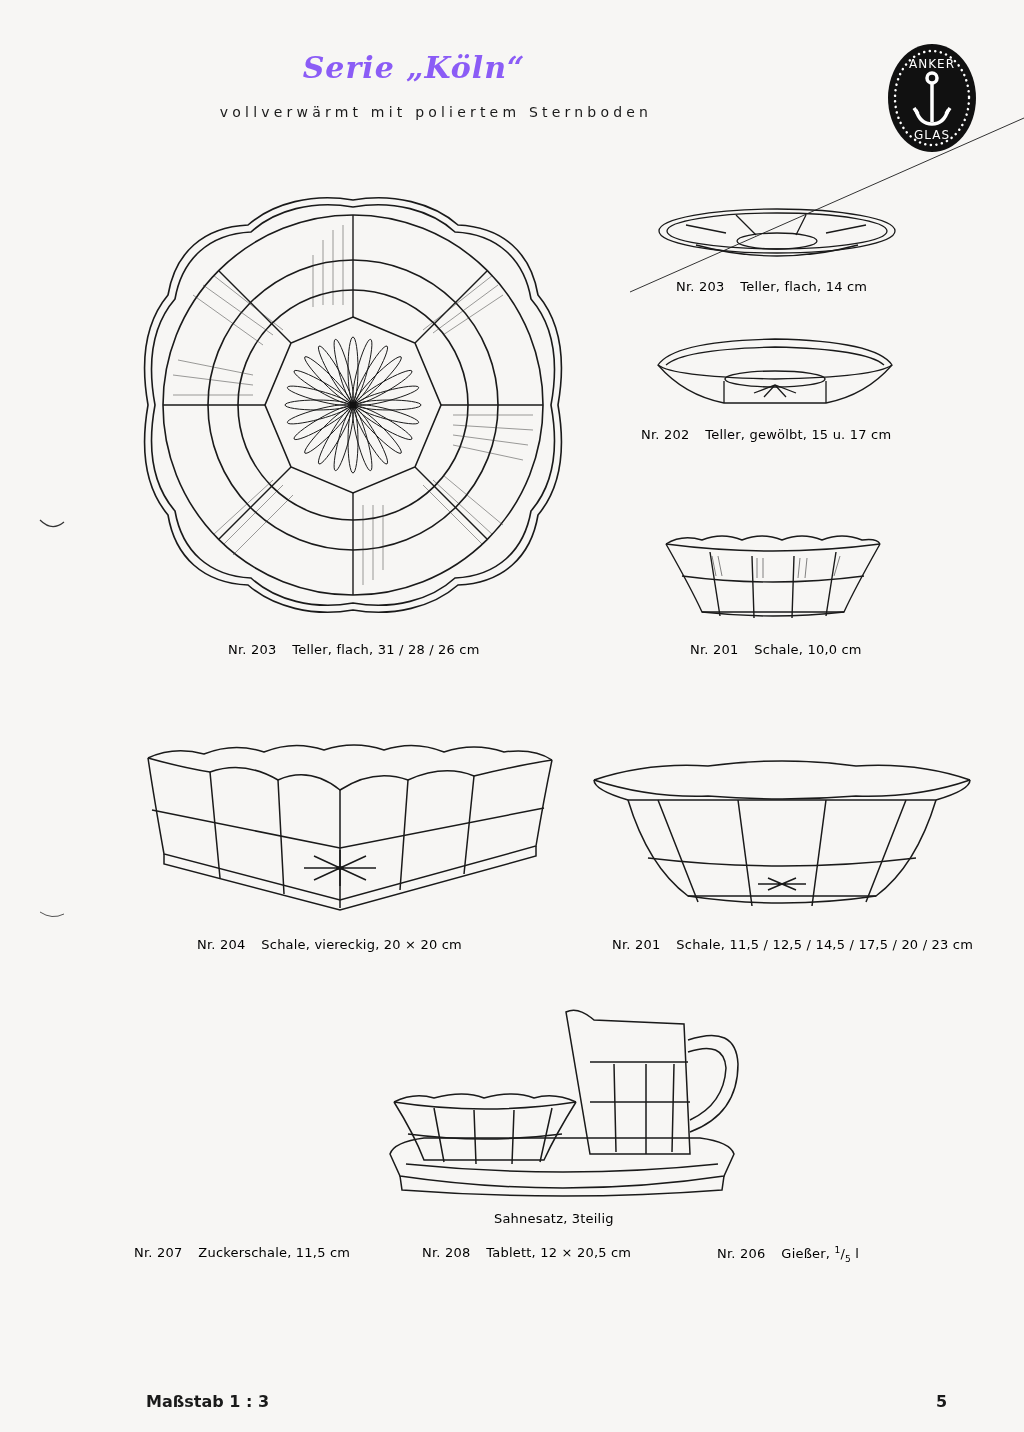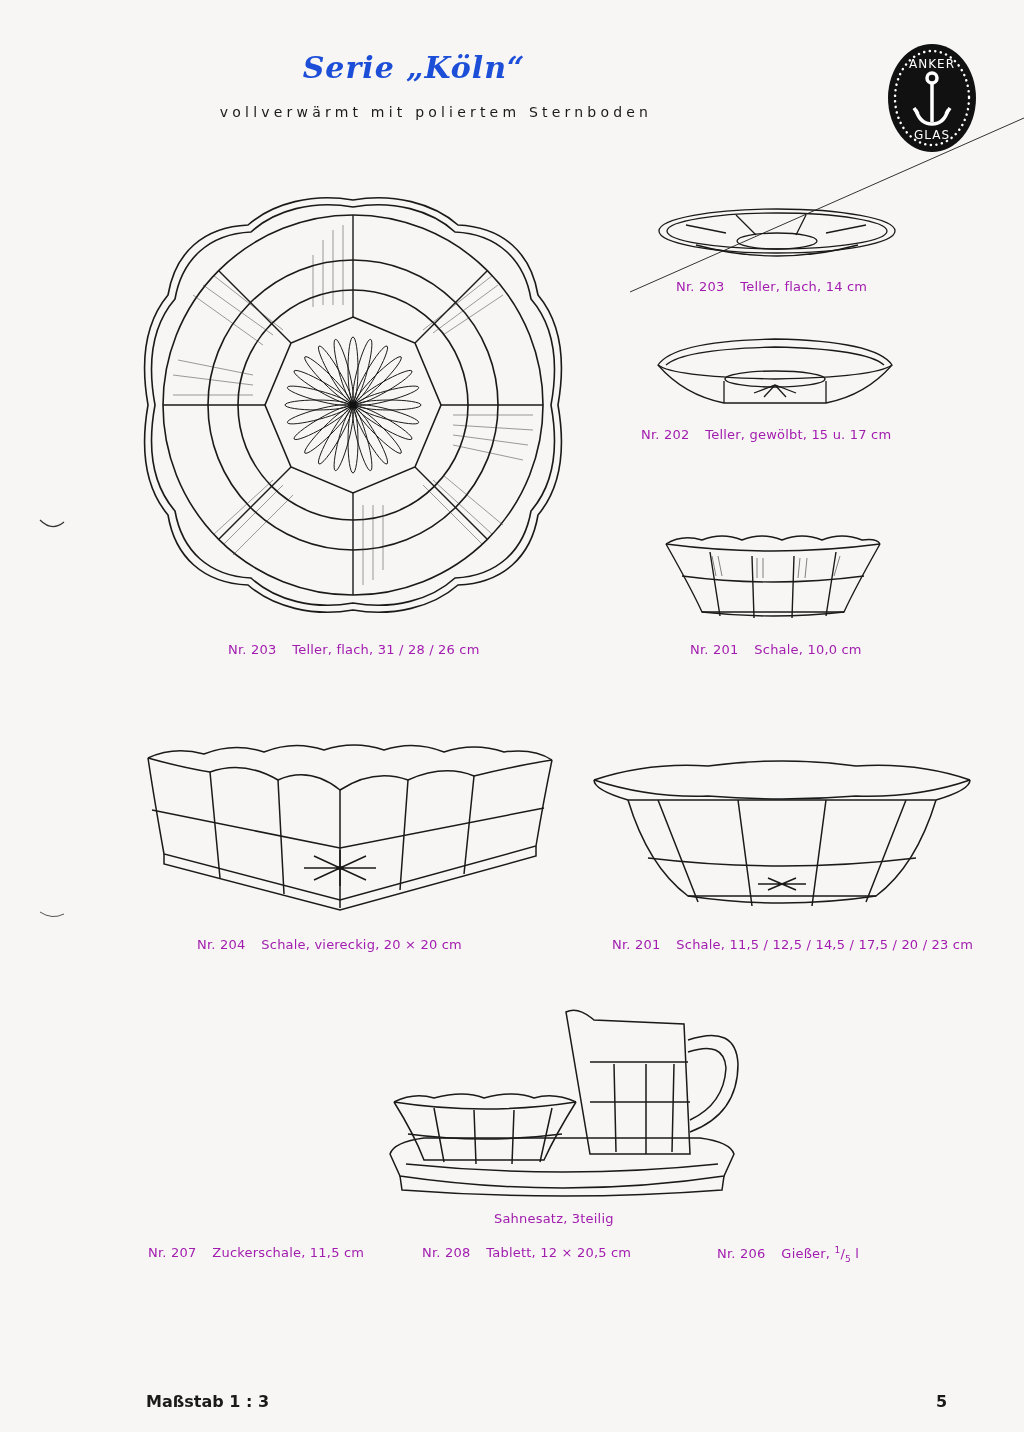--- a/index.html
+++ b/index.html
@@ -5,28 +5,28 @@
   html, body { margin: 0; padding: 0; }
   body {
     width: 1024px; height: 1432px; position: relative; overflow: hidden;
     background: #f7f6f4; color: #1a1a1a;
     font-family: "DejaVu Sans", sans-serif;
   }
   .abs { position: absolute; }
   .title {
     left: 0; width: 828px; top: 50px; text-align: center;
     font-family: "DejaVu Serif", serif; font-style: italic; font-weight: bold;
-    font-size: 30px; letter-spacing: 1px; color: #1d4ed8;
+    font-size: 30px; letter-spacing: 1px; color: #8b5cf6;
   }
   .subtitle {
     left: 0; width: 872px; top: 104px; text-align: center;
     font-size: 14px; letter-spacing: 4.2px; color: #1a1a1a;
   }
   .caption {
-    font-size: 13px; color: #a21caf; white-space: nowrap; letter-spacing: 0.2px;
+    font-size: 13px; color: #000000; white-space: nowrap; letter-spacing: 0.2px;
   }
   .caption .nr { margin-right: 16px; }
   .footer { font-size: 16px; font-weight: bold; color: #1a1a1a; }
   svg.drawing { position: absolute; overflow: visible; }
   svg.drawing * { vector-effect: non-scaling-stroke; }
   .frac sup { font-size: 9px; }
   .frac sub { font-size: 9px; }
 </style>
 </head>
 <body>
@@ -204,21 +204,21 @@
 <div class="abs caption" style="left:690px;top:642px;">
   <span class="nr">Nr. 201</span><span>Schale, 10,0 cm</span>
 </div>
 <div class="abs caption" style="left:197px;top:937px;">
   <span class="nr">Nr. 204</span><span>Schale, viereckig, 20 × 20 cm</span>
 </div>
 <div class="abs caption" style="left:612px;top:937px;">
   <span class="nr">Nr. 201</span><span>Schale, 11,5 / 12,5 / 14,5 / 17,5 / 20 / 23 cm</span>
 </div>
 <div class="abs caption" style="left:494px;top:1211px;">Sahnesatz, 3teilig</div>
-<div class="abs caption" style="left:134px;top:1245px;margin-left:14px;">
+<div class="abs caption" style="left:134px;top:1245px;">
   <span class="nr">Nr. 207</span><span>Zuckerschale, 11,5 cm</span>
 </div>
 <div class="abs caption" style="left:422px;top:1245px;">
   <span class="nr">Nr. 208</span><span>Tablett, 12 × 20,5 cm</span>
 </div>
 <div class="abs caption frac" style="left:717px;top:1245px;">
   <span class="nr">Nr. 206</span><span>Gießer,</span>
   <sup>1</sup>/<sub>5</sub>
   <span>l</span>
 </div>

